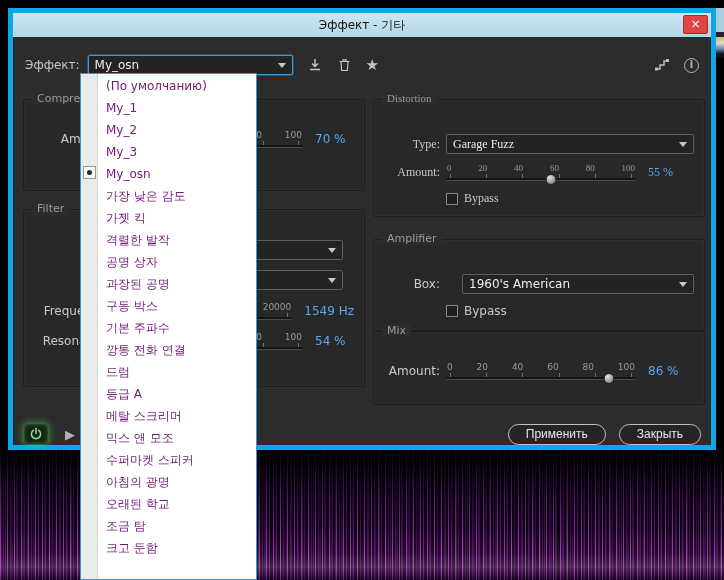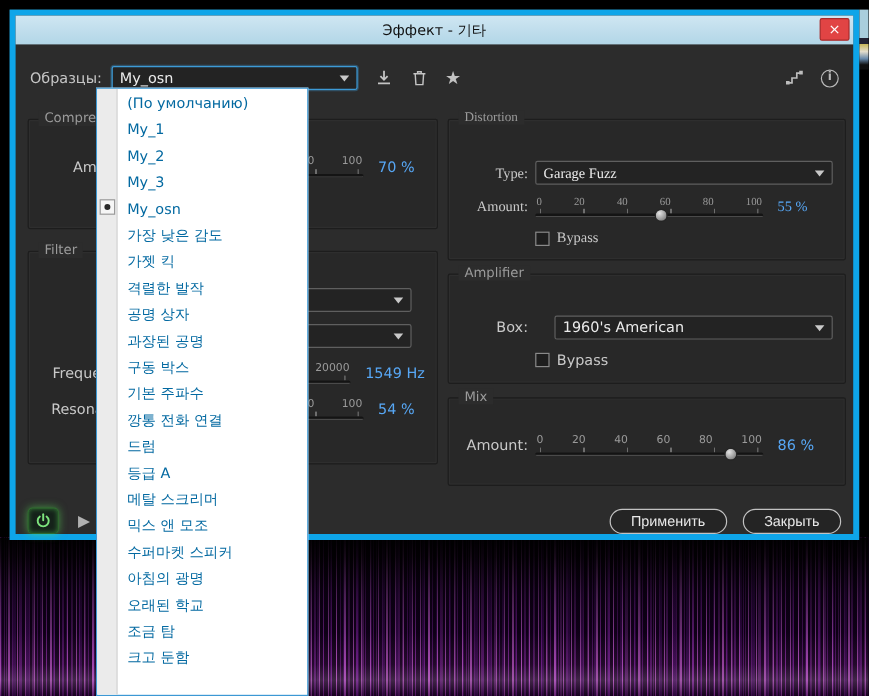--- a/index.html
+++ b/index.html
@@ -50,21 +50,21 @@
     color:#b8b8b8; font-size:10px; font-weight:bold; text-align:center; line-height:12px; }
 
   
   .group { position:absolute; border:1px solid #1d1d1d; background:#282828; border-radius:2px;
     box-shadow: inset 0 0 0 1px rgba(255,255,255,.03); }
   .gtitle { position:absolute; top:-8px; left:8px; background:#2c2c2c; padding:0 5px;
     font-size:11px; color:#9b9b9b; }
   #g-compressor { left:10px; top:86px;  width:342px; height:92px; }
   #g-filter     { left:10px; top:196px; width:342px; height:178px; }
   #g-distortion { left:360px; top:86px;  width:332px; height:118px;font-family:Liberation Serif, serif; }
-  #g-amplifier  { left:360px; top:215px; width:332px; height:92px; }
+  #g-amplifier  { left:360px; top:226px; width:332px; height:92px; }
   #g-mix        { left:360px; top:318px; width:332px; height:74px; }
 
   .frow { display:flex; align-items:center; padding:0 10px; }
   .flabel { text-align:right; margin-right:6px; font-size:12px; color:#c9c9c9; white-space:nowrap; }
   .rlabel { width:56px; } .llabel { width:78px; }
   .fcombo { flex:1; }
   .lcombo { width:225px; }
 
   
   .slider { position:relative; }
@@ -100,42 +100,42 @@
   
   #dropdown { position:absolute; left:80px; top:73px; width:177px; height:507px;
     background:#fff; border:1px solid #3c98d4; z-index:5; overflow:hidden; }
   #dd-gutter { position:absolute; left:0; top:0; bottom:0; width:17px; background:#ebebeb;
     border-right:1px solid #d4d4d4; }
   #dd-marker { position:absolute; left:2px; top:92px; width:13px; height:13px;
     background:#f6f6f6; border:1px solid #9a9a9a; }
   #dd-marker::after { content:""; position:absolute; left:3px; top:3px; width:5px; height:5px;
     background:#2a2a2a; border-radius:50%; }
   #dd-items { position:absolute; left:18px; top:1px; right:0; }
-  .dd-item { height:22px; line-height:22px; padding-left:7px; font-size:12px; color:#0369a1;
+  .dd-item { height:22px; line-height:22px; padding-left:7px; font-size:12px; color:#701a75;
     white-space:nowrap; overflow:hidden; cursor:pointer; }
 </style>
 </head>
 <body>
 
 <div id="stage">
 
   <div id="spectral"></div>
   <div id="bg-artifact"></div>
 
   <div id="dialog">
 
     <div id="titlebar">
       <span>Эффект - 기타</span>
       <div id="close-btn">
         <span>×</span>
       </div>
     </div>
 
     <div id="presets-row">
-      <span class="plabel">Образцы:</span>
+      <span class="plabel">Эффект:</span>
       <div class="combo" id="preset-combo">
         <span>My_osn</span>
         <span class="chev"></span>
       </div>
       <span class="tool-icon">
         <svg width="16" height="16" viewBox="0 0 16 16">
           <path d="M8 2v7M5 6.5L8 9.5 11 6.5" stroke="#c4c4c4" stroke-width="1.5" fill="none"></path>
           <path d="M3 12.5h10" stroke="#c4c4c4" stroke-width="1.5"></path>
         </svg>
       </span>

